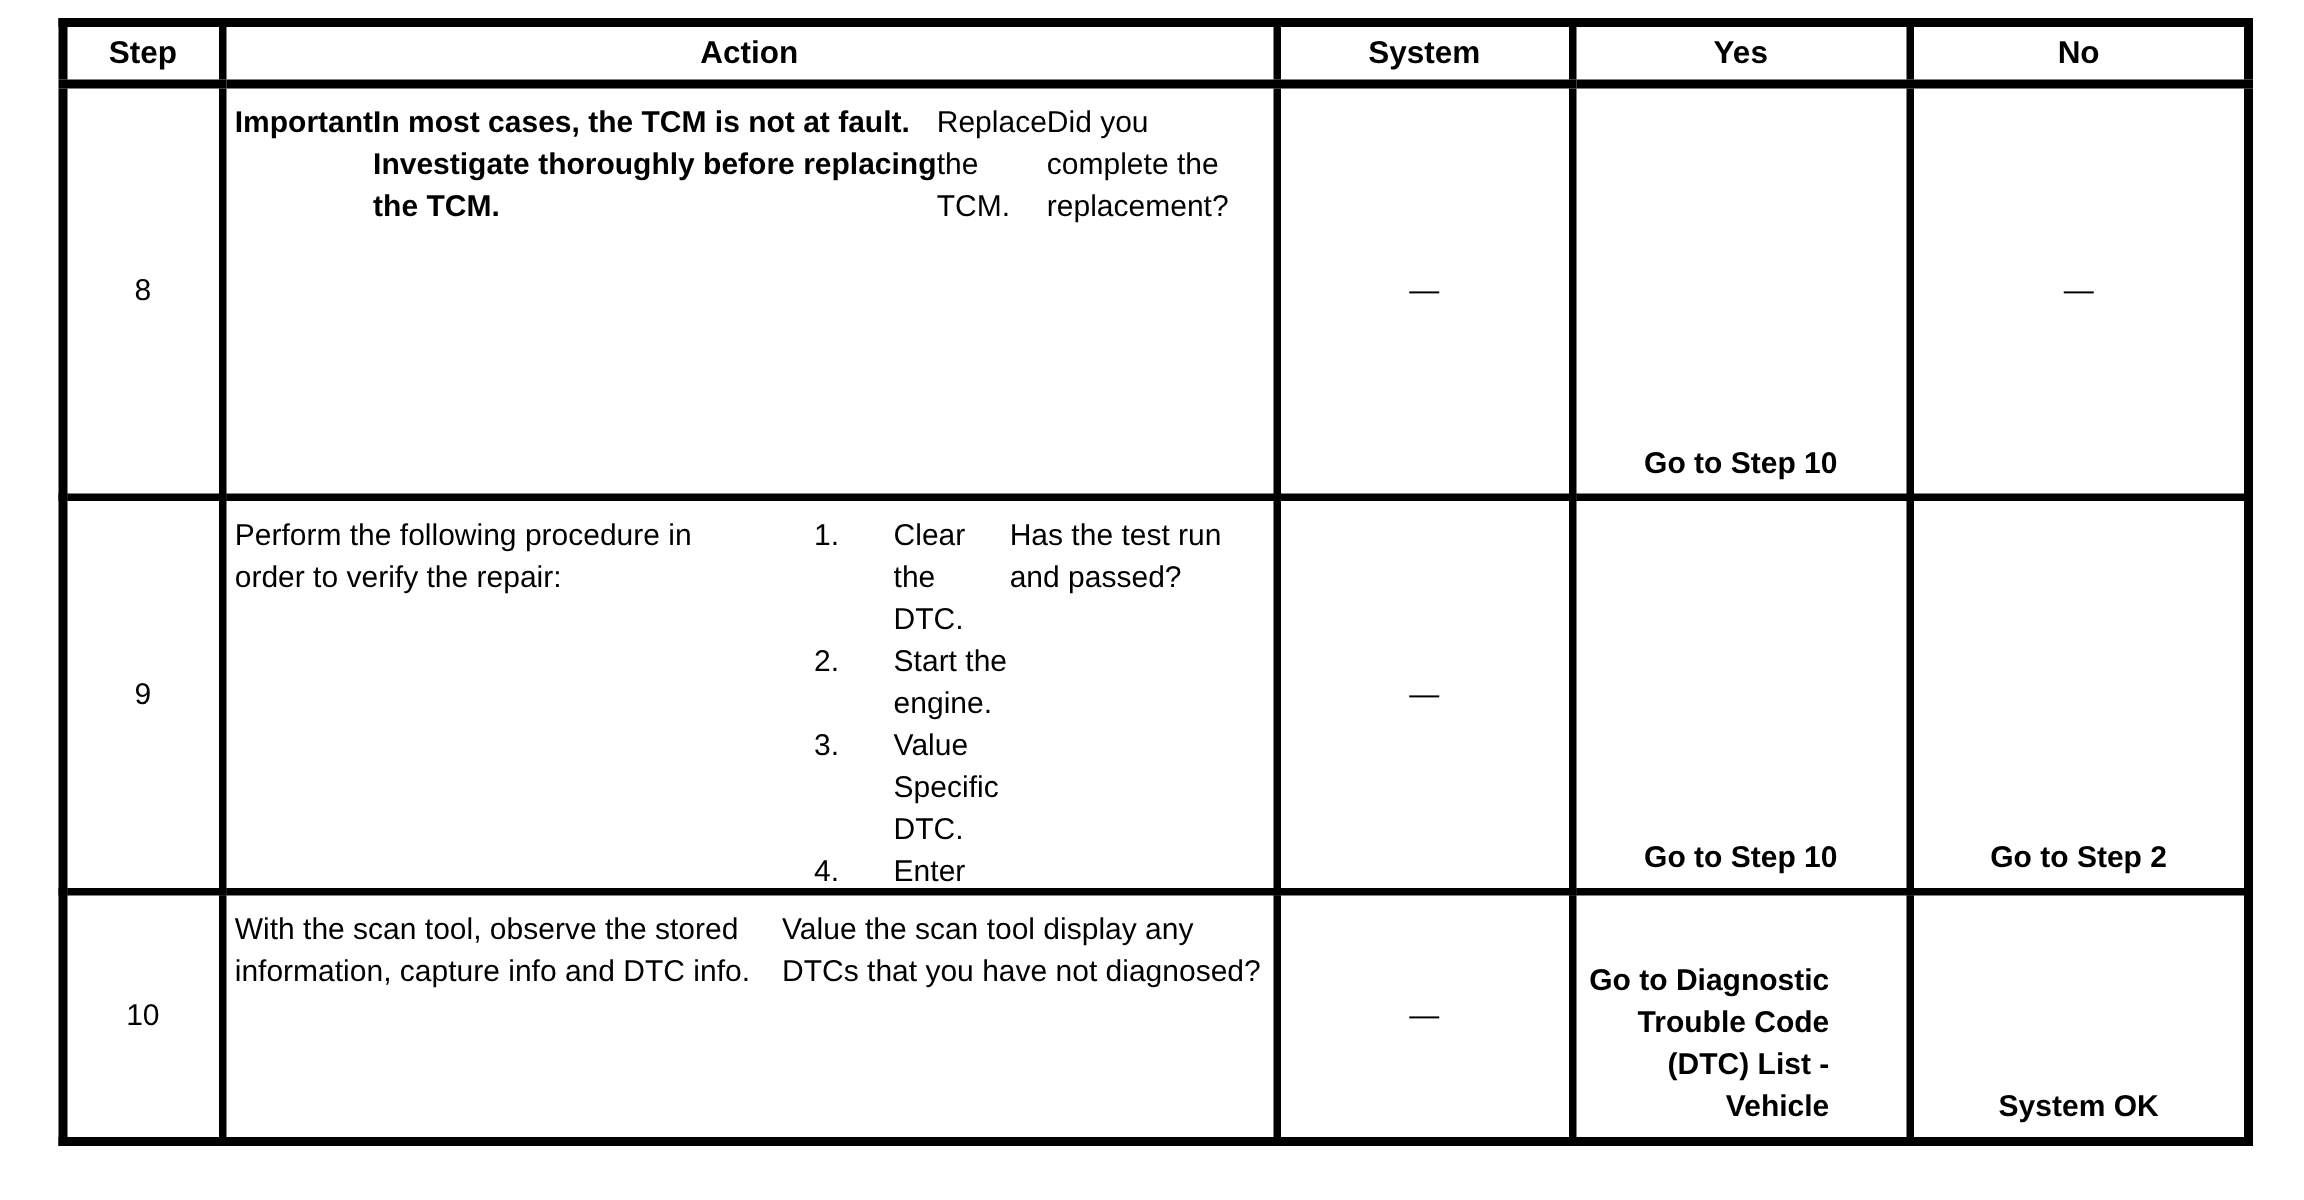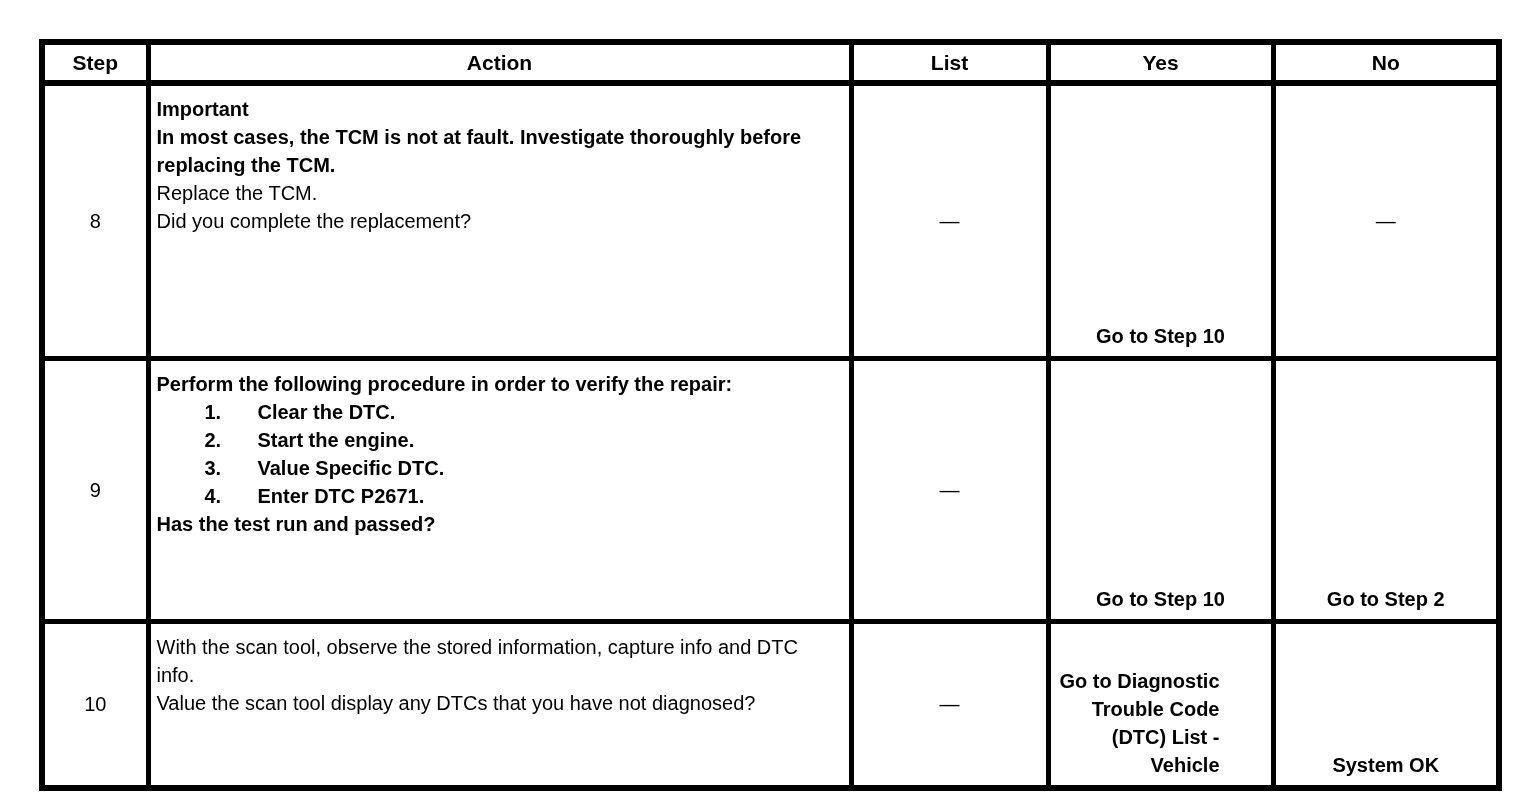--- a/index.html
+++ b/index.html
@@ -7,21 +7,21 @@
     padding: 0;
     background: #ffffff;
     width: 1536px;
     height: 800px;
     font-family: "Liberation Sans", "DejaVu Sans", sans-serif;
     color: #000000;
   }
   .table-wrap {
     position: absolute;
     left: 39px;
-    top: 39px;
+    top: 12px;
   }
   table.diag {
     border-collapse: collapse;
     table-layout: fixed;
     width: 1457px;
     border: 6px solid #000;
   }
   th, td {
     border: 5px solid #000;
     padding: 0;
@@ -40,26 +40,26 @@
   tr.r10 { height: 167px; }
   td { font-size: 20px; line-height: 28px; }
   td.step {
     text-align: center;
     vertical-align: middle;
   }
   td.action { vertical-align: top; }
   .action-flex {
     box-sizing: border-box;
     display: flex;
-    flex-direction: column;
+    flex-direction: row;
     justify-content: flex-start;
     padding: 9px 8px 8px 6px;
   }
   .r8 .action-flex  { height: 265px; }
-  .r9 .action-flex  { height: 253px; font-weight: bold; }
+  .r9 .action-flex  { height: 253px; }
   .r10 .action-flex { height: 157px; }
   .action-flex p { margin: 0; }
   .b { font-weight: bold; }
   .wrap650 { max-width: 650px; }
   .list { margin: 0; }
   .li { display: flex; }
   .li .num {
     margin-left: 48px;
     width: 53px;
     flex: 0 0 53px;
@@ -89,21 +89,21 @@
       <col style="width:106px">
       <col style="width:703px">
       <col style="width:197px">
       <col style="width:225px">
       <col style="width:226px">
     </colgroup>
     <thead>
       <tr>
         <th>Step</th>
         <th>Action</th>
-        <th>List</th>
+        <th>System</th>
         <th>Yes</th>
         <th>No</th>
       </tr>
     </thead>
     <tbody>
       <tr class="r8">
         <td class="step">8</td>
         <td class="action">
           <div class="action-flex">
             <p class="b">Important</p>

